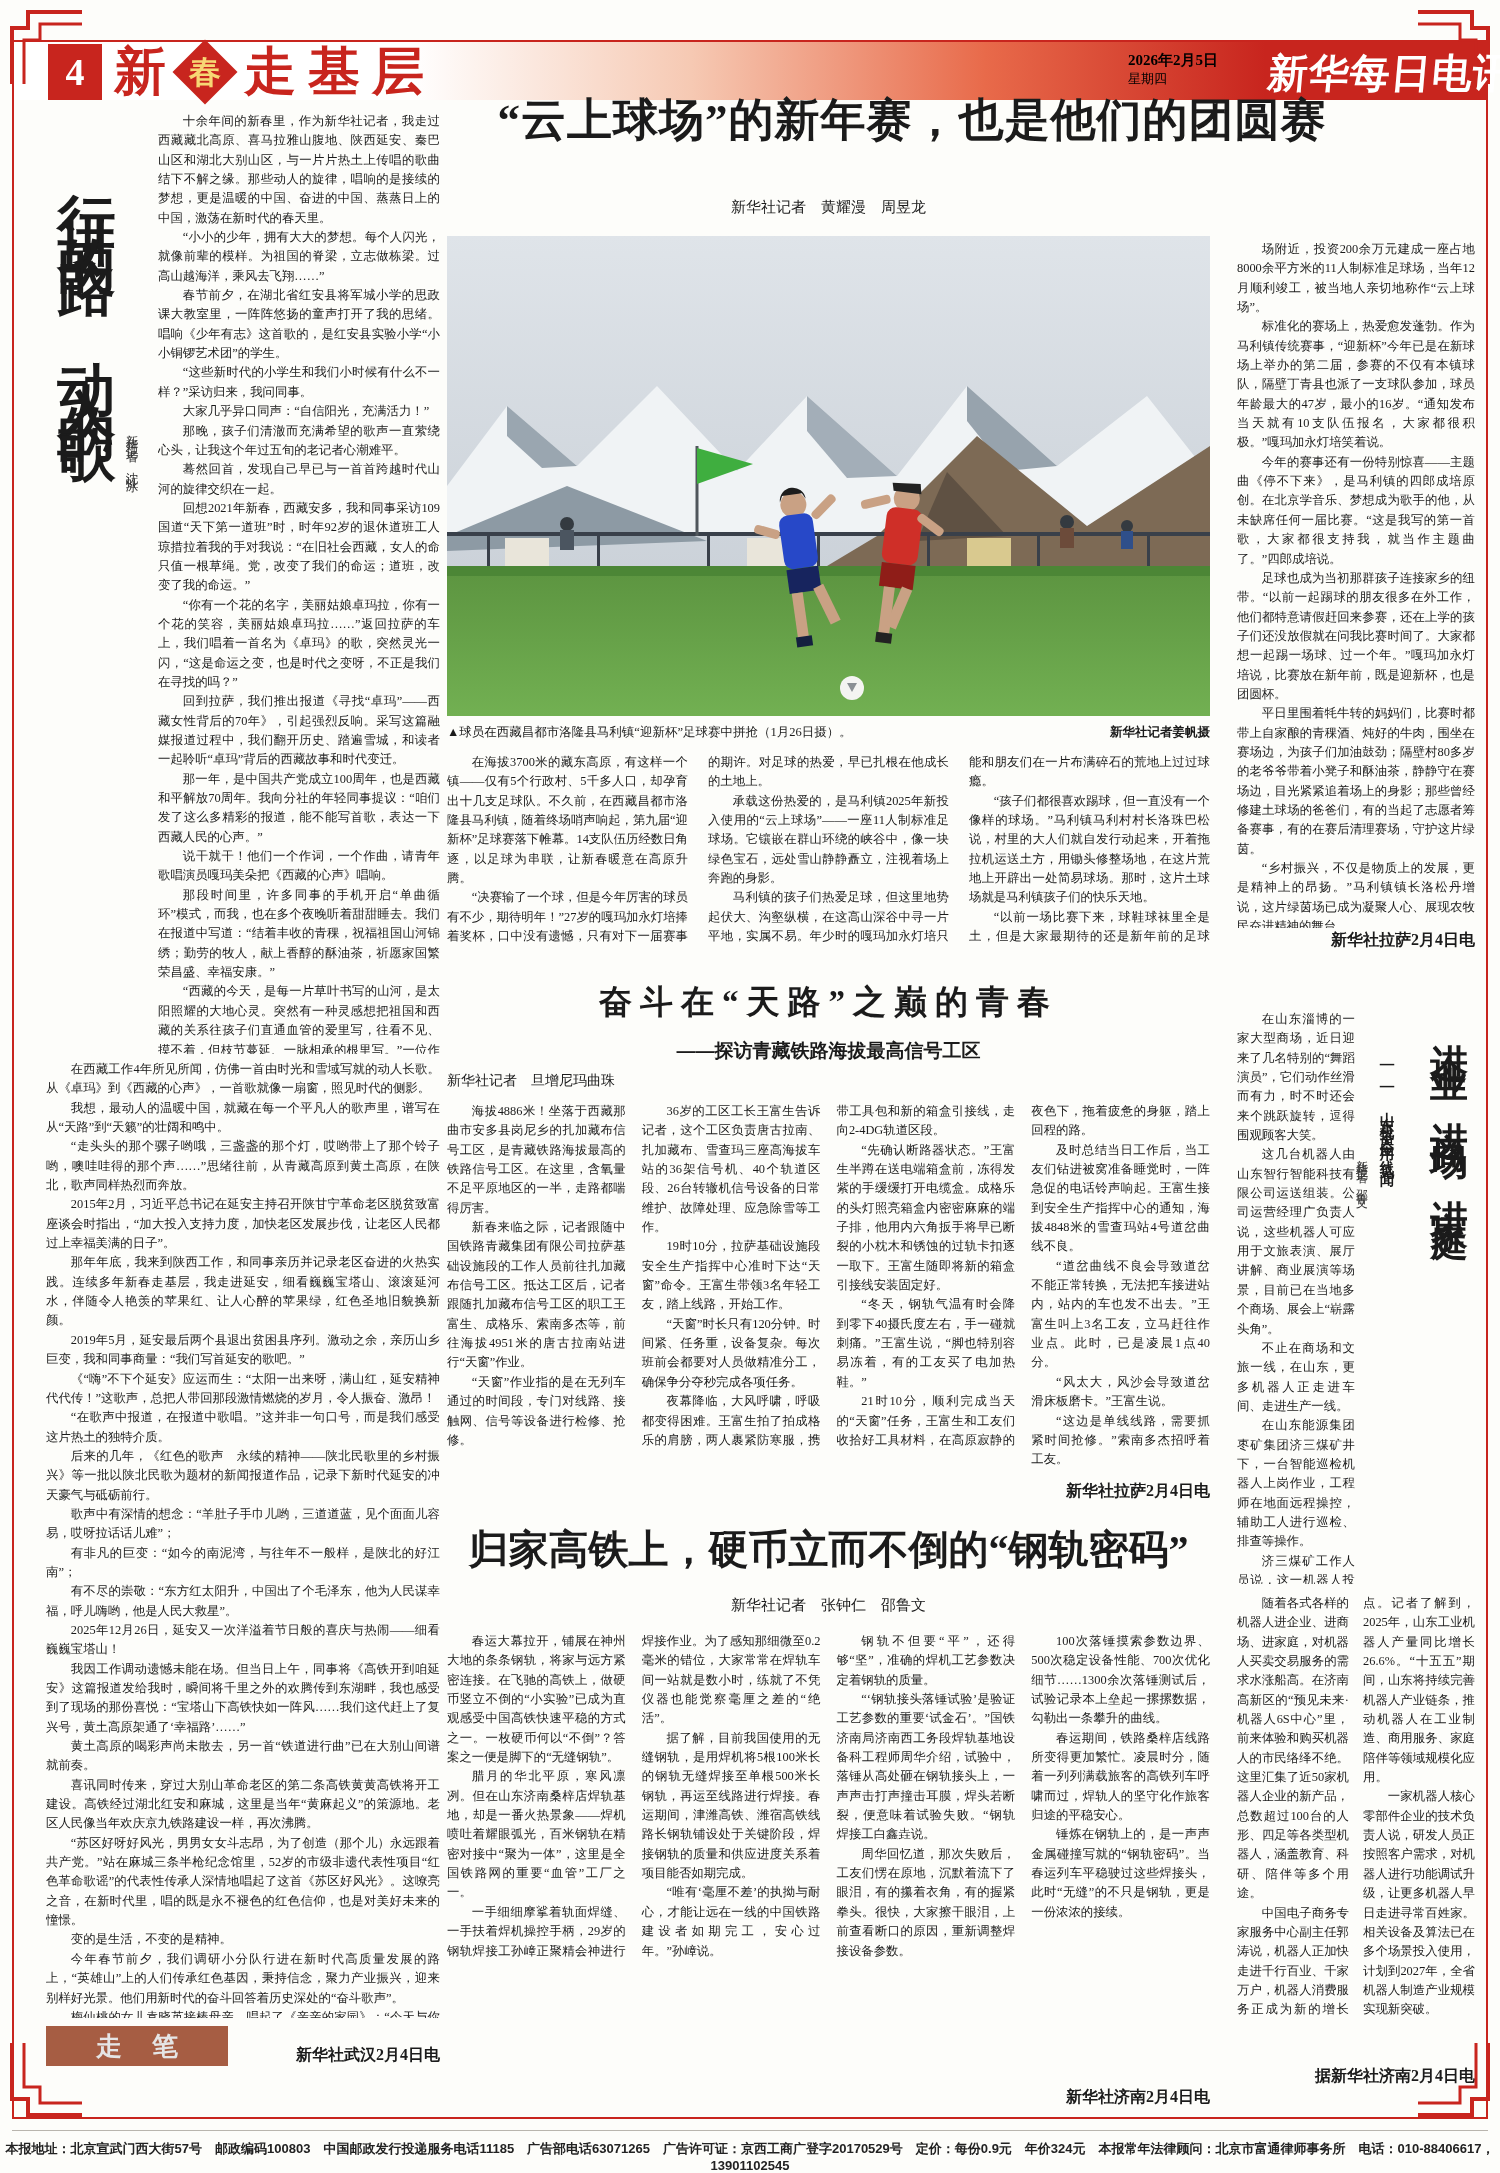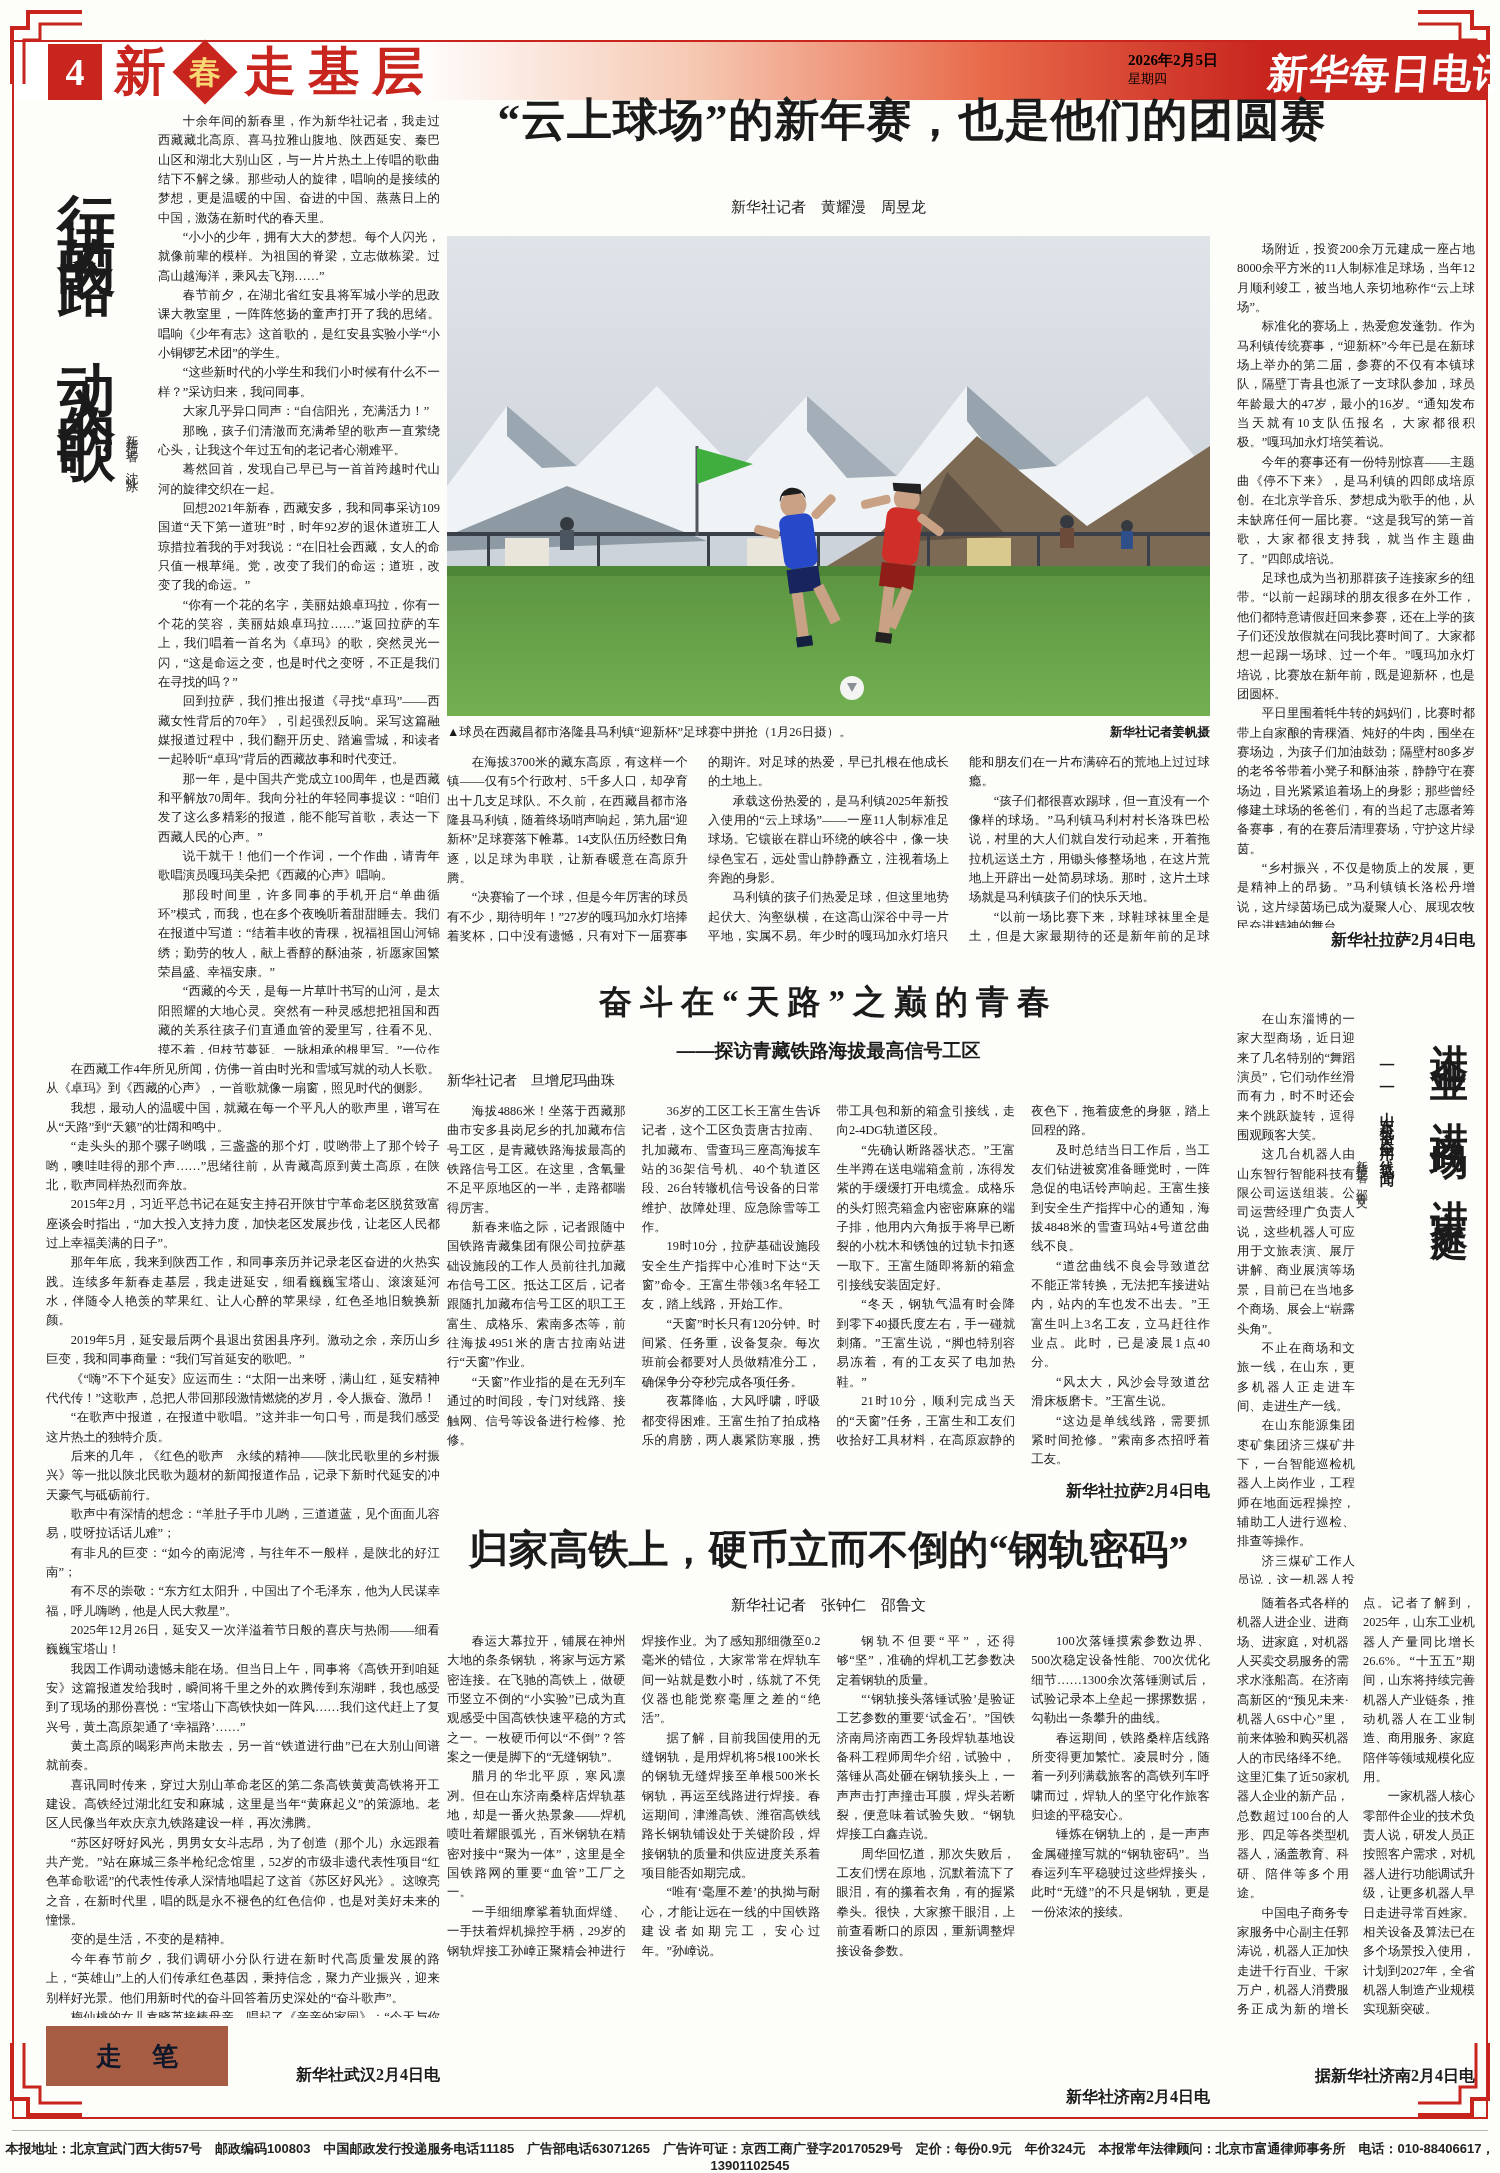--- a/index.html
+++ b/index.html
@@ -31,21 +31,21 @@
   .cols-2{column-count:2;column-gap:14px;}
   .dateline{font-weight:bold;text-align:right;font-size:16px;}
   .vert{writing-mode:vertical-rl;text-orientation:upright;}
   
   .lh{position:absolute;left:50px;top:148px;height:920px;width:66px;font-size:58px;font-weight:900;
       letter-spacing:22px;line-height:1.05;}
   .lby{position:absolute;left:120px;top:424px;height:200px;width:20px;font-size:12.5px;letter-spacing:4px;color:#333;}
   .ltop{position:absolute;left:158px;top:112px;width:282px;height:942px;}
   .lbot{position:absolute;left:46px;top:1060px;width:394px;height:958px;}
   .tagrow{position:absolute;left:46px;top:2026px;width:394px;display:flex;align-items:flex-end;justify-content:space-between;}
-  .tagbox{width:182px;height:60px;background:#a65d43;color:#0f172a;display:flex;align-items:center;justify-content:center;
+  .tagbox{width:182px;height:40px;background:#a65d43;color:#e5e5e5;display:flex;align-items:center;justify-content:center;
           font-size:26px;font-weight:bold;letter-spacing:30px;padding-left:30px;box-sizing:border-box;}
   
   .lead-h{position:absolute;left:350px;top:90px;width:1124px;text-align:center;font-size:45px;font-weight:900;letter-spacing:1px;}
   .lead-by{position:absolute;left:447px;top:198px;width:763px;text-align:center;font-size:15px;}
   .photo{position:absolute;left:447px;top:236px;width:763px;height:480px;overflow:hidden;background:#cfd5da;}
   .caprow{position:absolute;left:447px;top:724px;width:763px;display:flex;justify-content:space-between;font-size:12.5px;}
   .credit{font-weight:bold;white-space:nowrap;font-family:Liberation Serif, serif;font-size:12.5px;}
   .lead-body{position:absolute;left:447px;top:753px;width:763px;height:204px;}
   .lead-right{position:absolute;left:1237px;top:240px;width:238px;height:688px;}
   .lead-right-dl{position:absolute;left:1237px;top:930px;width:238px;}

